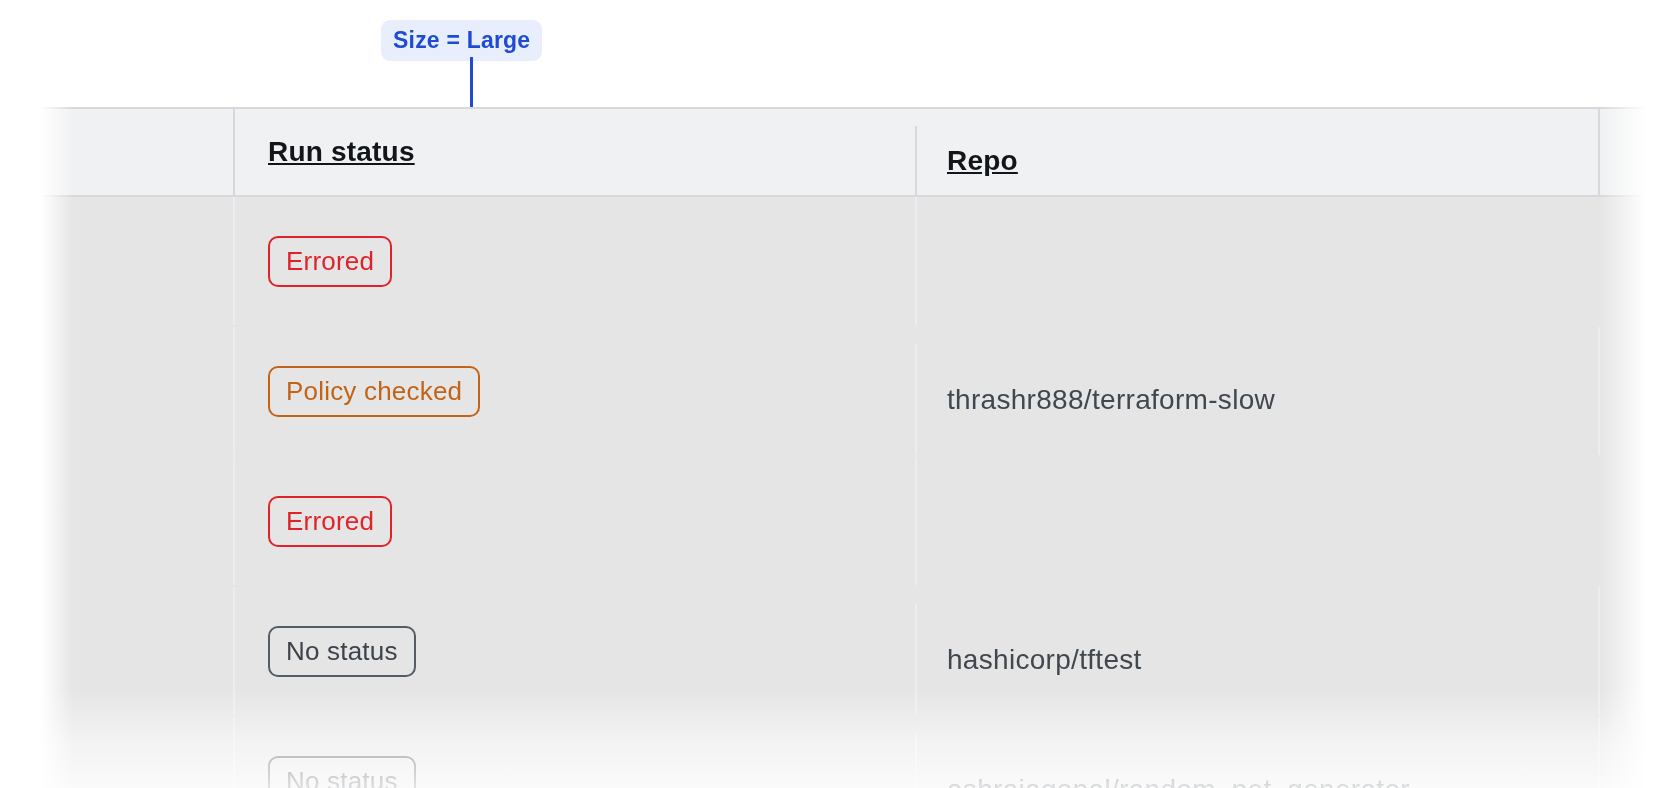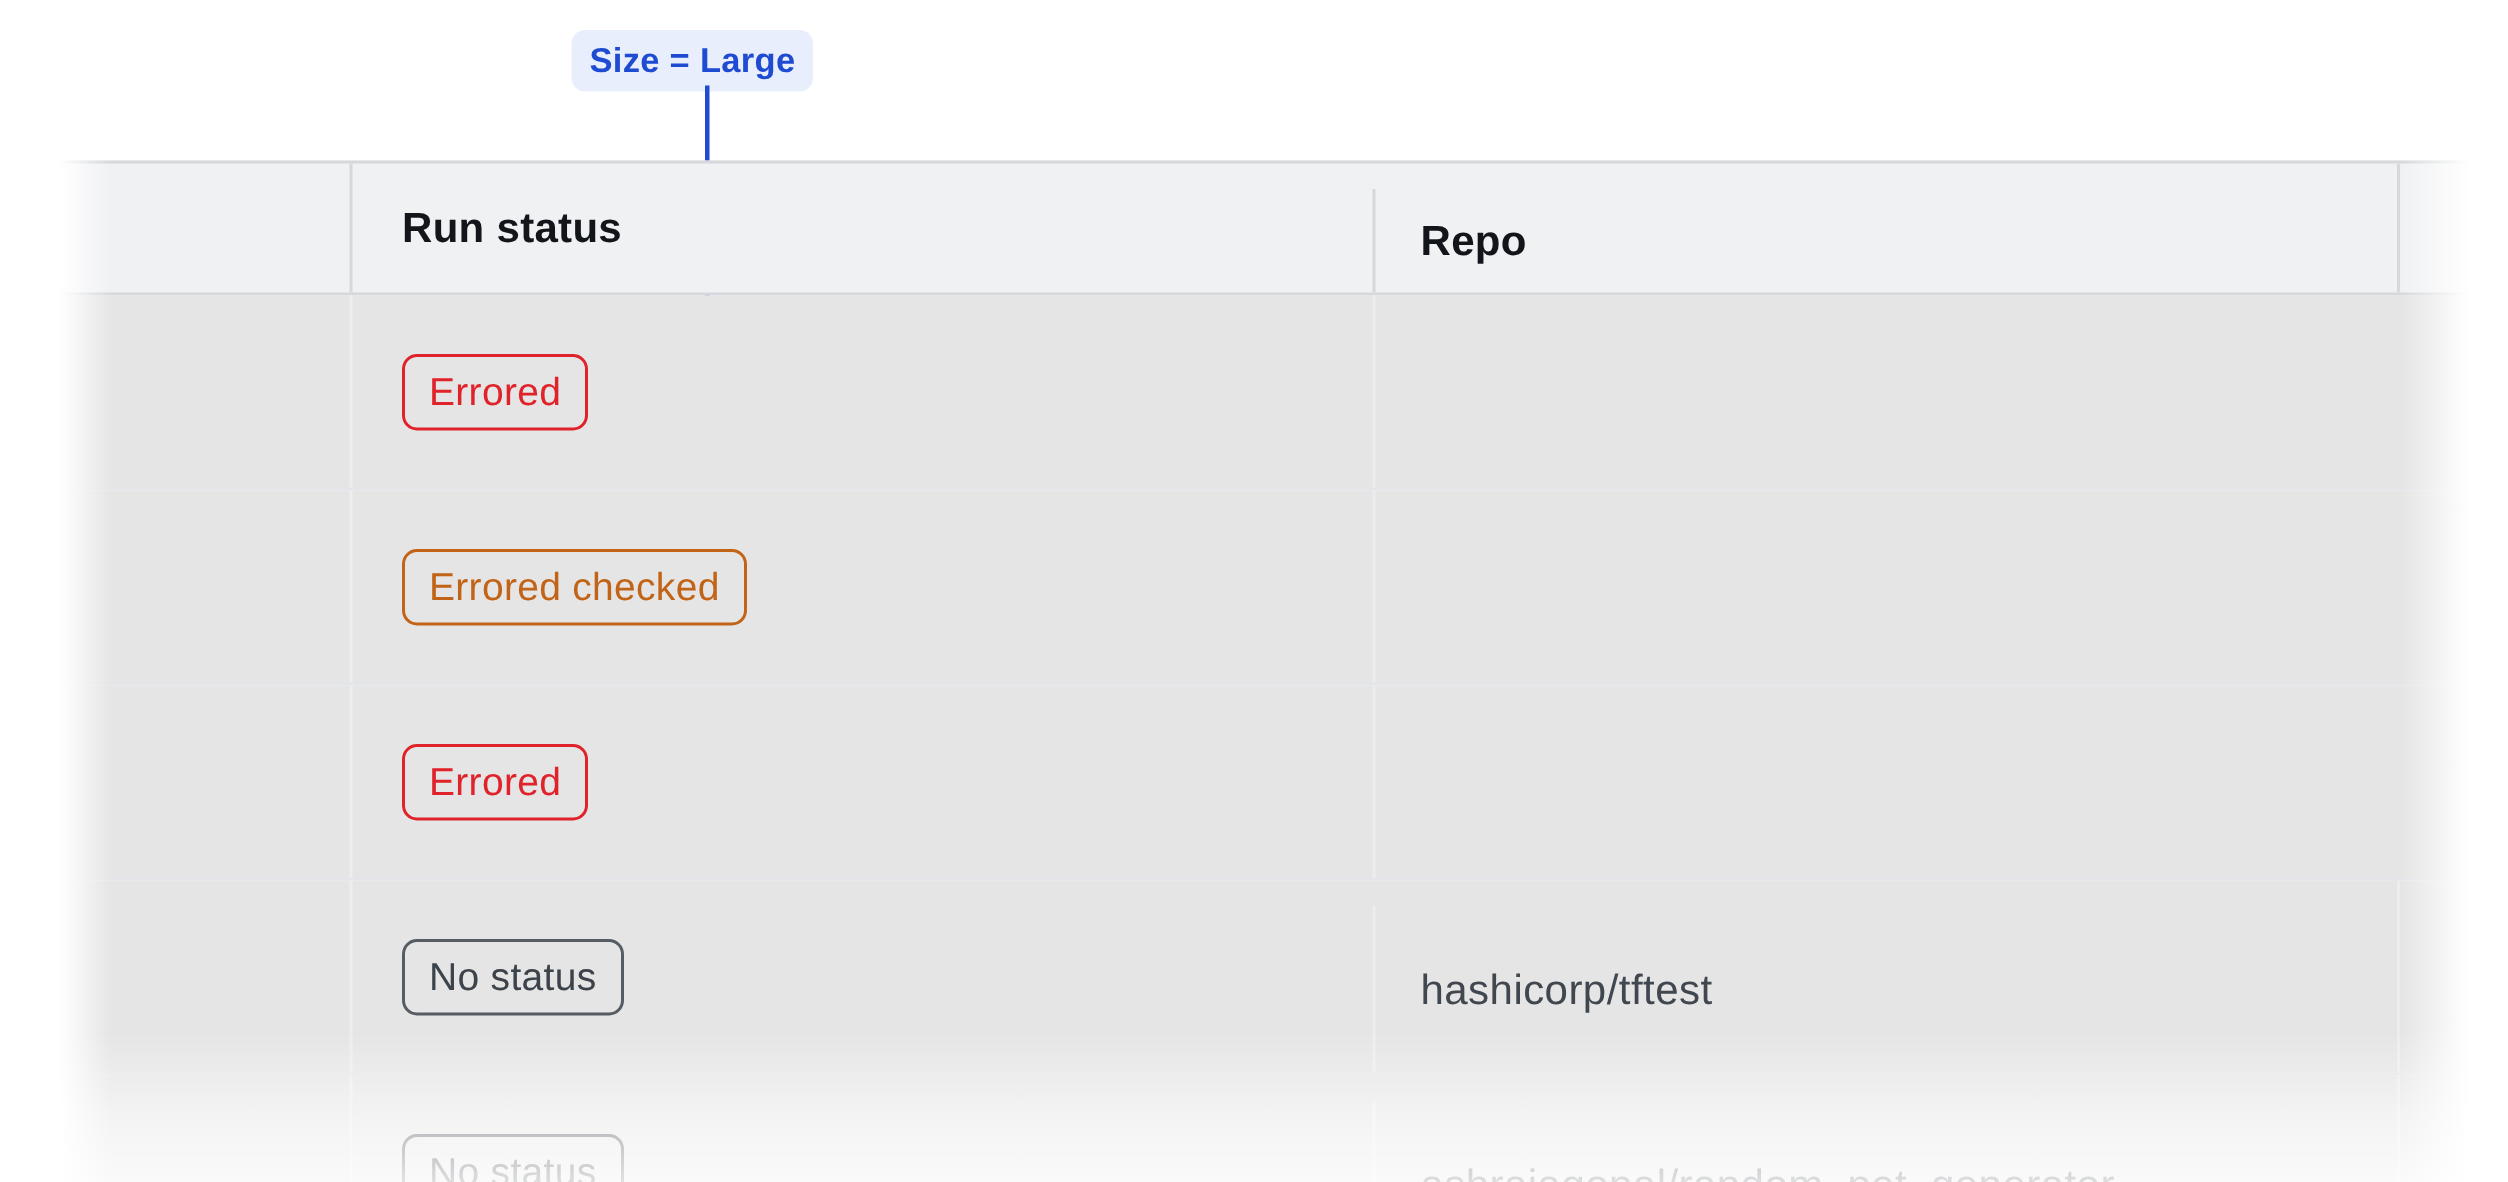--- a/index.html
+++ b/index.html
@@ -47,20 +47,21 @@
   .c0{width:233px;}
   .c1{width:682px;padding-left:33px;}
   .c2{width:683px;padding-left:30px;margin-top:17px;}
   .c3{flex:1;}
   .hcell.c1,.hcell.c2,.hcell.c3{border-left:2px solid var(--header-divider,#d6d8db);}
   .row .c1,.row .c2,.row .c3{border-left:2px solid var(--cell-divider,#ebedef);}
 
   .header-label{
     font-size:28px;font-weight:700;color:var(--header-text,#12151a);
     letter-spacing:.2px;
+    text-decoration:underline;
   }
   .repo-text{
     font-size:28px;color:var(--repo-text,#40474e);letter-spacing:.3px;
     white-space:nowrap;
   }
 
   
   .badge{
     display:inline-block;font-size:26px;font-weight:500;
     padding:8px 16px;border:2px solid;border-radius:10px;
@@ -108,21 +109,24 @@
     <div class="cell c0"></div>
     <div class="cell c1">
       <span class="badge badge--errored">Errored</span>
     </div>
     <div class="cell c3"></div>
   </div>
 
   <div class="row">
     <div class="cell c0"></div>
     <div class="cell c1">
-      <span class="badge badge--policy-checked">Errored checked</span>
+      <span class="badge badge--policy-checked">Policy checked</span>
+    </div>
+    <div class="cell c2">
+      <span class="repo-text">thrashr888/terraform-slow</span>
     </div>
     <div class="cell c3"></div>
   </div>
 
   <div class="row">
     <div class="cell c0"></div>
     <div class="cell c1">
       <span class="badge badge--errored">Errored</span>
     </div>
     <div class="cell c3"></div>

